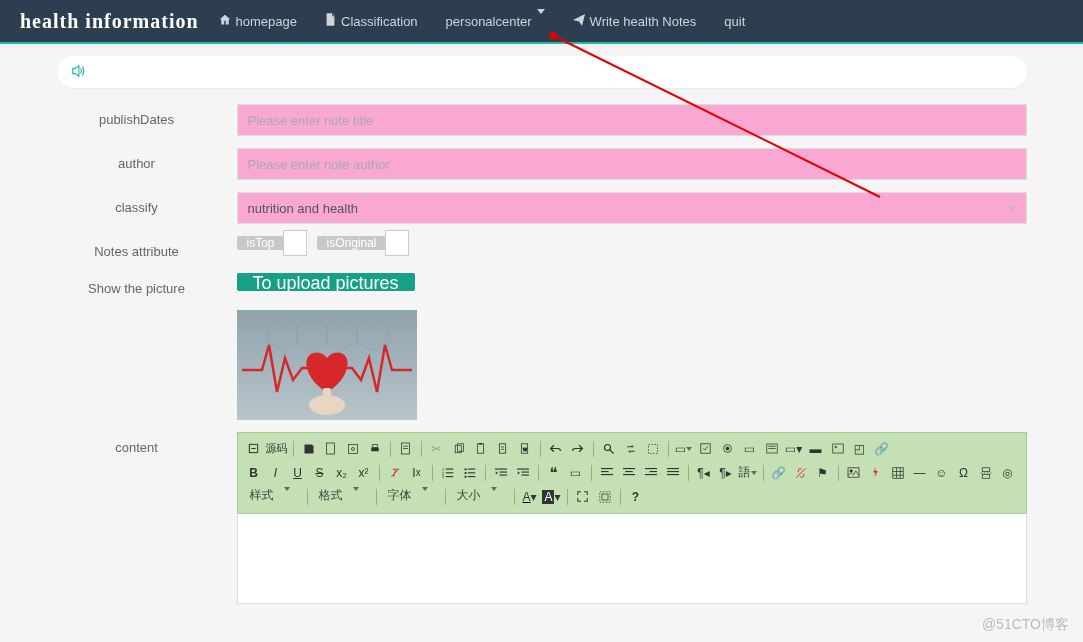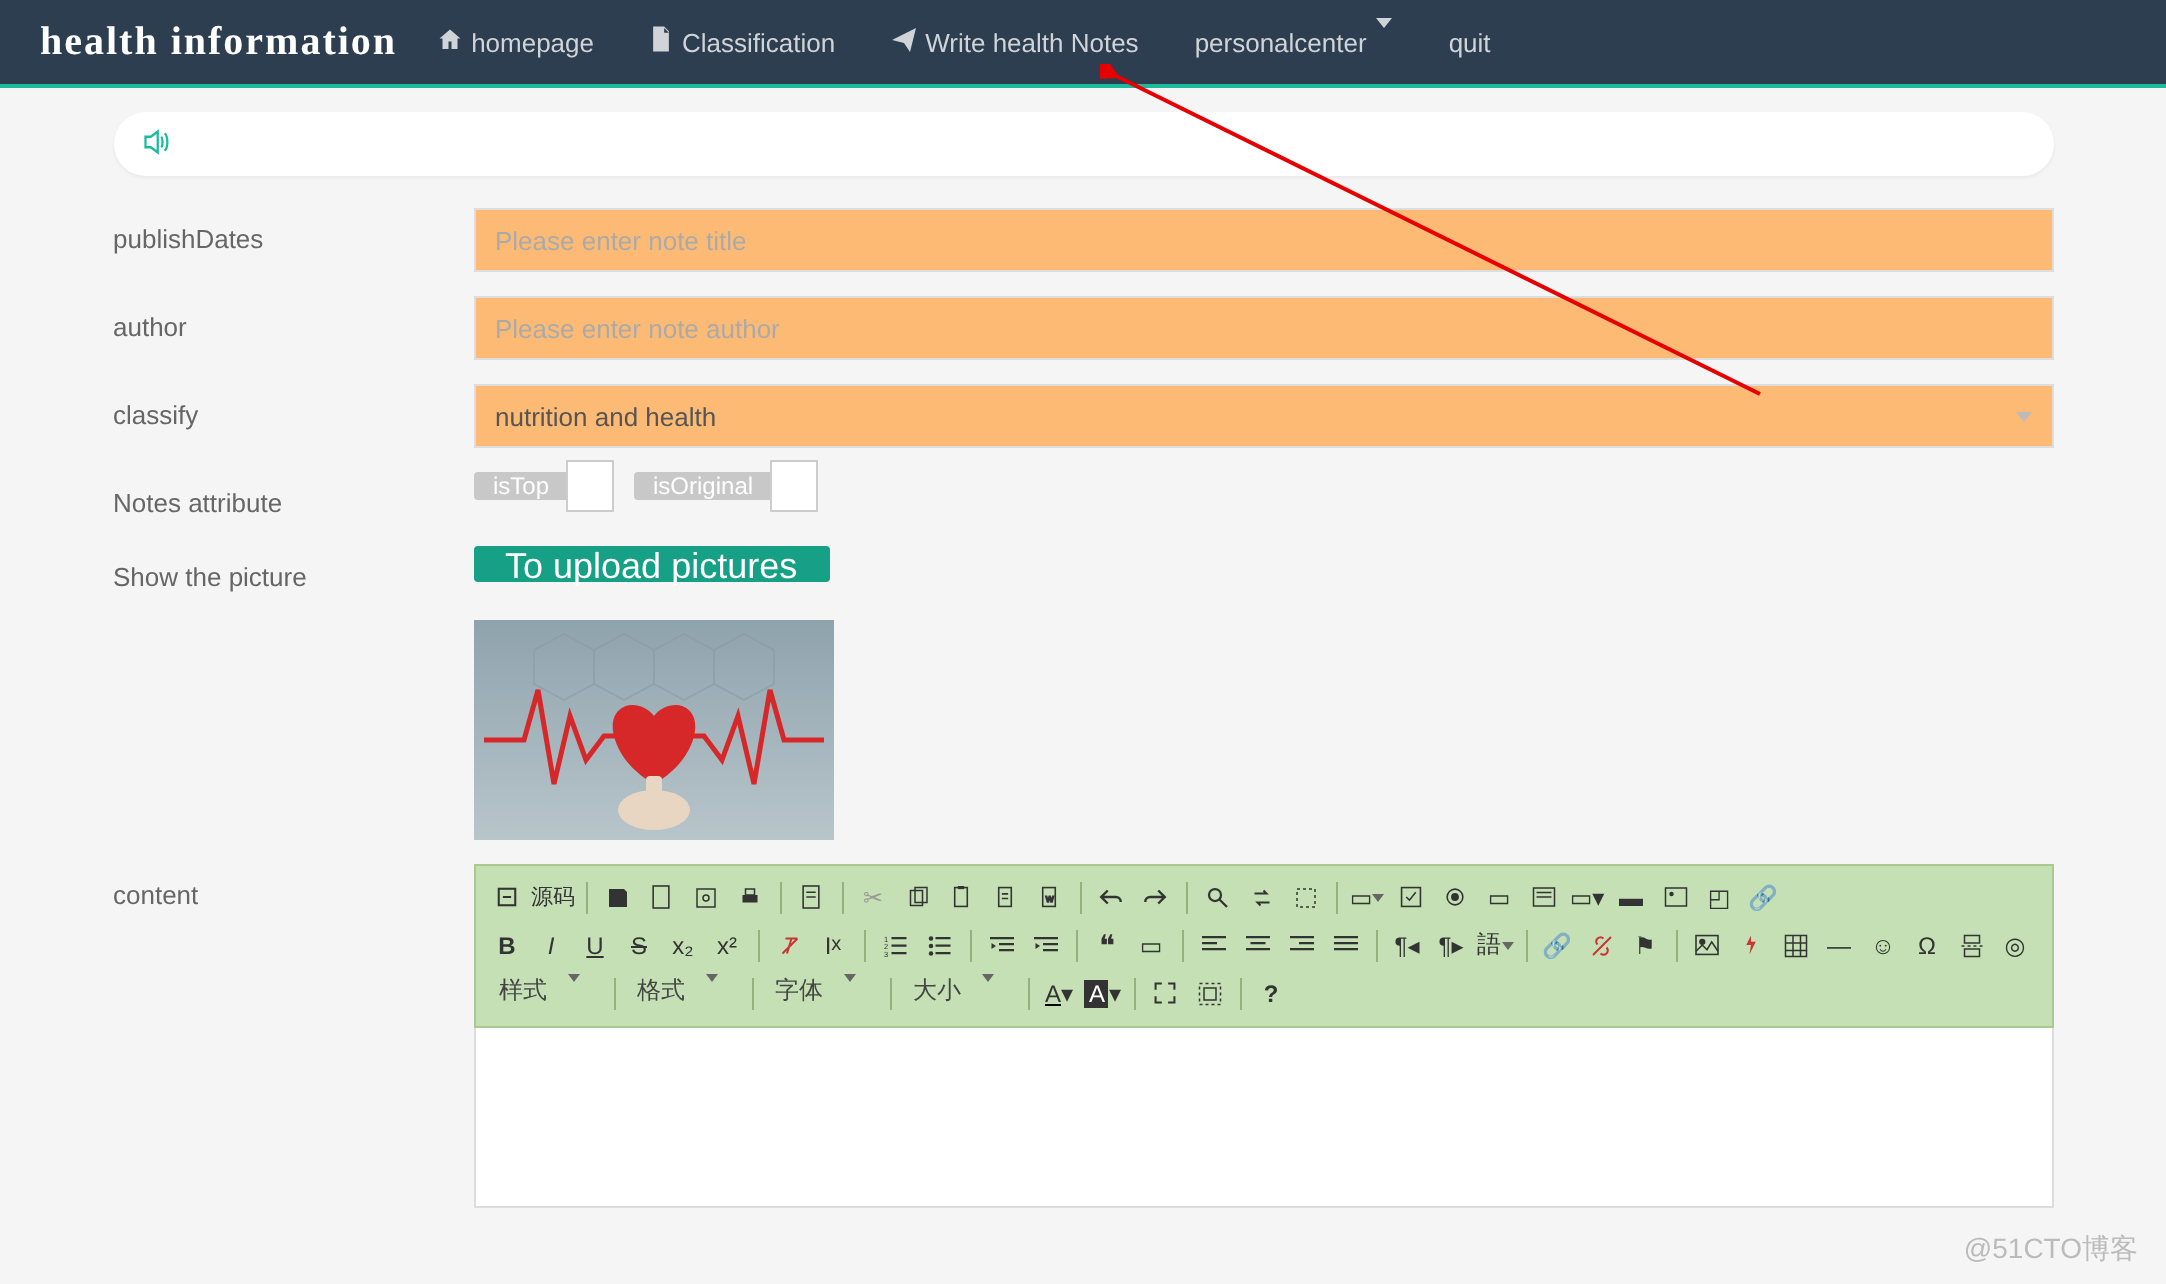--- a/index.html
+++ b/index.html
@@ -4,23 +4,23 @@
 <style>
 *{box-sizing:border-box;margin:0;padding:0}
 body{font-family:Arial,sans-serif;font-size:13px;color:#333;background:#f5f5f5;width:1083px;height:642px;overflow:hidden;position:relative}
 .navbar{background:#2c3e50;height:42px;display:flex;align-items:center;padding:0 20px;color:#fff}
 .brand{font-family:Liberation Serif, serif;font-size:20px;font-weight:bold;color:#fff;letter-spacing:1px;margin-right:6px}
 .nav-item{display:flex;align-items:center;gap:5px;padding:0 14px;height:42px;color:#d0d4d8;font-size:13px;cursor:pointer}
 .teal-line{height:2px;background:#1abc9c}
 .container{width:970px;margin:12px auto 0;padding:0}
 .announce{background:#fff;border-radius:20px;height:32px;display:flex;align-items:center;padding:0 14px;color:#1abc9c;margin-bottom:16px;box-shadow:0 1px 2px rgba(0,0,0,0.05)}
 .form-row{display:flex;align-items:flex-start;margin-bottom:12px}
-.form-label{width:180px;text-align:left;padding-right:20px;color:#666;font-size:13px;padding-top:8px;line-height:1.3}
+.form-label{width:180px;text-align:center;padding-right:20px;color:#666;font-size:13px;padding-top:8px;line-height:1.3}
 .form-ctrl{flex:1}
-.input,.select{width:100%;height:32px;border:1px solid #ddd;background:#fdba74;padding:12px 10px;font-size:13px;color:#333}
+.input,.select{width:100%;height:32px;border:1px solid #ddd;background:#f9a8d4;padding:12px 10px;font-size:13px;color:#333}
 .input::placeholder{color:#aaa}
 .select{display:flex;align-items:center;justify-content:space-between;color:#555;cursor:pointer}
 .caret{width:0;height:0;border-left:4px solid transparent;border-right:4px solid transparent;border-top:5px solid #bbb}
 .attrs{display:flex;gap:10px}
 .attr-pill{background:#c8c8c8;height:14px;display:flex;align-items:center;padding-left:10px;border-radius:2px;color:#fff;font-size:12px}
 .attr-box{width:24px;height:26px;background:#fff;margin-left:8px;border:1px solid #ccc}
 .upload-btn{background:#16a085;color:#fff;border:none;height:18px;padding:0 16px;font-size:18px;cursor:pointer;border-radius:2px}
 .preview{width:180px;height:110px;margin-left:180px;margin-bottom:12px;background:linear-gradient(180deg,#8fa3ad 0%,#b8c5cb 100%);position:relative;overflow:hidden}
 .preview svg{position:absolute;inset:0}
 .editor{margin-left:0}
@@ -50,30 +50,30 @@
   </div>
   <div class="nav-item">
     <span>
       <svg width="11" height="13" viewBox="0 0 14 16" fill="currentColor">
           <path d="M2 0h7l3 3v13H2zM9 1v3h3"></path>
         </svg>
     </span>
     <span>Classification</span>
   </div>
   <div class="nav-item">
+    <span>personalcenter</span>
+    <span><span class="caret" style="border-top-color:#d0d4d8"></span></span>
+  </div>
+  <div class="nav-item">
     <span>
       <svg width="12" height="12" viewBox="0 0 16 16" fill="currentColor">
           <path d="M0 8l16-8-4 16-4-6z"></path>
         </svg>
     </span>
     <span>Write health Notes</span>
-  </div>
-  <div class="nav-item">
-    <span>personalcenter</span>
-    <span><span class="caret" style="border-top-color:#d0d4d8"></span></span>
   </div>
   <div class="nav-item">
     <span>quit</span>
   </div>
 </div>
 <div class="teal-line"></div>
 
 <div class="container">
   <div class="announce">
     <span>

